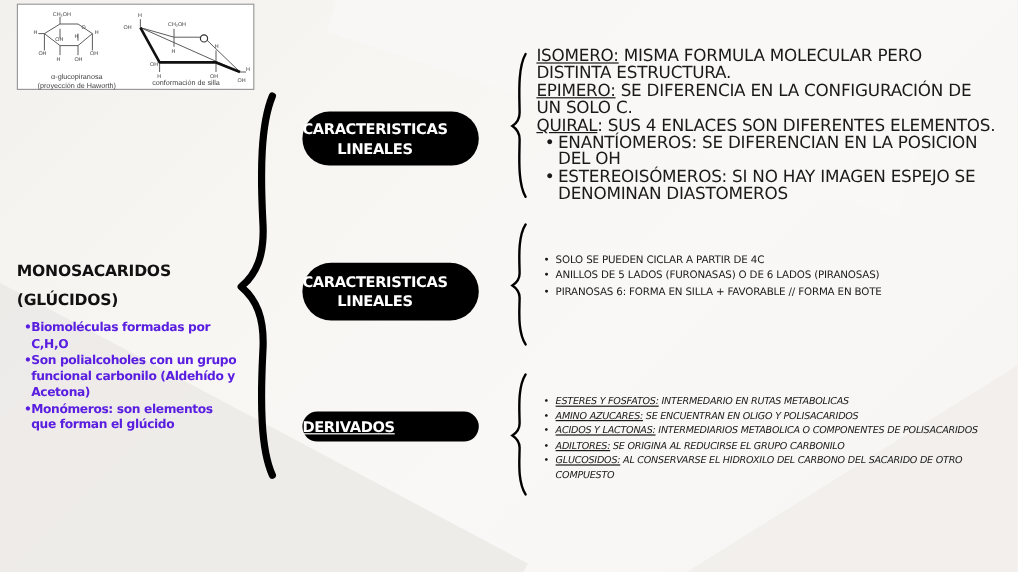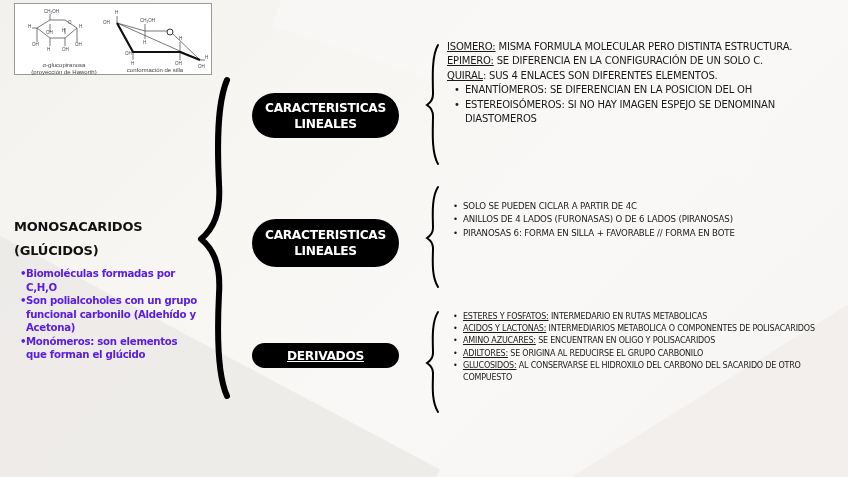--- a/index.html
+++ b/index.html
@@ -57,39 +57,39 @@
     content: "•"; position: absolute; left: 4px; top: 0; color: #5a1ee0;
   }
 
   
   .brace { position: absolute; }
 
   
   .pill {
     position: absolute; left: 252px; width: 147px;
     background: #000; color: #fff; border-radius: 24px;
-    display: flex; align-items: center; justify-content: center;
+    display: flex; align-items: center; 
     text-align: center; font-family: "DejaVu Sans", sans-serif; font-weight: bold;
     font-size: 12.2px; line-height: 16px; letter-spacing: -0.3px;
   }
 
   
   .detail {
     position: absolute; left: 447px; width: 385px;
     font-family: "DejaVu Sans", sans-serif; color: #1a1a1a;
   }
   .detail .line { display: block; }
   .u { text-decoration: underline; }
   .detail ul { list-style: none; }
   .detail li { position: relative; padding-left: 18px; }
   .detail li::before { content: "•"; position: absolute; left: 7px; top: 0; }
 
-  .d1 { top: 40px; font-size: 10px; line-height: 14.4px; letter-spacing: -0.2px; }
-  .d2 { top: 200px; font-size: 8.6px; line-height: 13.3px; letter-spacing: -0.15px; }
-  .d3 { top: 311px; font-size: 8px; line-height: 12.2px; letter-spacing: -0.2px; width: 392px; }
+  .d1 { top: 40px; font-size: 14px; line-height: 14.4px; letter-spacing: -0.2px; }
+  .d2 { top: 211px; font-size: 8.6px; line-height: 13.3px; letter-spacing: -0.15px; }
+  .d3 { top: 329px; font-size: 8px; line-height: 12.2px; letter-spacing: -0.2px; width: 392px; font-style: italic; }
   .d2 li::before, .d3 li::before { left: 6px; }
   .d2 li, .d3 li { padding-left: 16px; }
 </style>
 </head>
 <body>
 
 <div class="bg">
   <div class="shape1"></div>
   <div class="shape2"></div>
   <div class="shape3"></div>
@@ -211,26 +211,26 @@
   </div>
   <ul>
     <li>ENANTÍOMEROS: SE DIFERENCIAN EN LA POSICION DEL OH</li>
     <li>ESTEREOISÓMEROS: SI NO HAY IMAGEN ESPEJO SE DENOMINAN DIASTOMEROS</li>
   </ul>
 </div>
 
 <div class="detail d2">
   <ul>
     <li>SOLO SE PUEDEN CICLAR A PARTIR DE 4C</li>
-    <li>ANILLOS DE 4 LADOS (FURONASAS) O DE 6 LADOS (PIRANOSAS)</li>
+    <li>ANILLOS DE 5 LADOS (FURONASAS) O DE 6 LADOS (PIRANOSAS)</li>
     <li>PIRANOSAS 6: FORMA EN SILLA + FAVORABLE // FORMA EN BOTE</li>
   </ul>
 </div>
 
 <div class="detail d3">
   <ul>
     <li><span class="u">ESTERES Y FOSFATOS:</span><span> INTERMEDARIO EN RUTAS METABOLICAS</span></li>
+    <li><span class="u">AMINO AZUCARES:</span><span> SE ENCUENTRAN EN OLIGO Y POLISACARIDOS</span></li>
     <li><span class="u">ACIDOS Y LACTONAS:</span><span> INTERMEDIARIOS METABOLICA O COMPONENTES DE POLISACARIDOS</span></li>
-    <li><span class="u">AMINO AZUCARES:</span><span> SE ENCUENTRAN EN OLIGO Y POLISACARIDOS</span></li>
     <li><span class="u">ADILTORES:</span><span> SE ORIGINA AL REDUCIRSE EL GRUPO CARBONILO</span></li>
     <li><span class="u">GLUCOSIDOS:</span><span> AL CONSERVARSE EL HIDROXILO DEL CARBONO DEL SACARIDO DE OTRO COMPUESTO</span></li>
   </ul>
 </div>
 
 </body></html>

